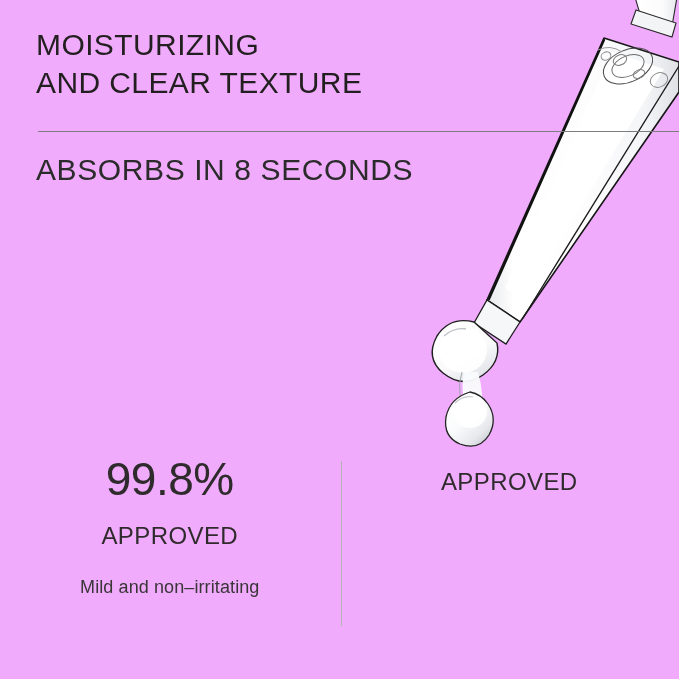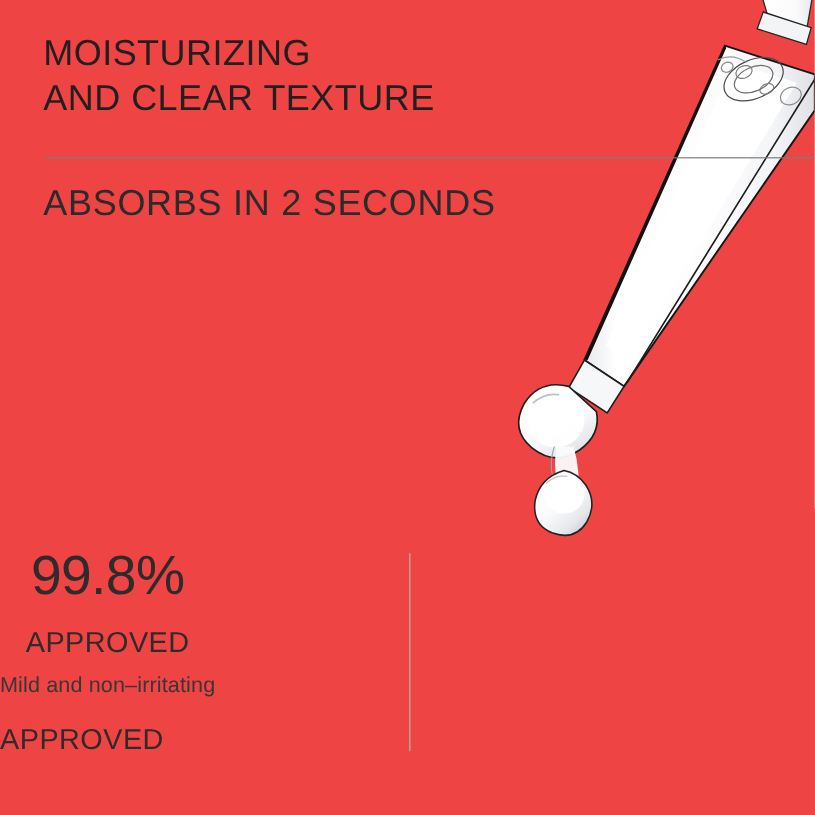--- a/index.html
+++ b/index.html
@@ -12,21 +12,21 @@
     height: 679px;
     background: #ffffff;
     font-family: "Liberation Sans", sans-serif;
     color: #231f20;
     overflow: hidden;
   }
   .panel {
     position: relative;
     width: 679px;
     height: 679px;
-    background: #ef4444;
+    background: #f0abfc;
     overflow: hidden;
   }
 
   
   .dropper-art {
     position: absolute;
     left: 0;
     top: 0;
     width: 679px;
     height: 679px;
@@ -68,21 +68,20 @@
 
   
   .stats {
     position: absolute;
     left: 0;
     top: 448px;
     width: 679px;
     height: 200px;
     display: flex;
     align-items: flex-start;
-    flex-direction: column;
   }
   .stat {
     flex: 1 1 50%;
     text-align: center;
     padding-top: 4px;
   }
   .stat-value {
     font-size: 46px;
     line-height: 54px;
     font-weight: 300;
@@ -96,21 +95,21 @@
     letter-spacing: 0.4px;
     color: #2f2b2c;
     margin-top: 10px;
   }
   .stat-caption {
     font-size: 18px;
     line-height: 23px;
     font-weight: 400;
     letter-spacing: 0.1px;
     color: #3a3637;
-    margin-top: 4px;
+    margin-top: 20px;
     white-space: pre-line;
   }
   .rule-v {
     position: absolute;
     left: 341px;
     top: 461px;
     width: 1px;
     height: 165px;
     background: #b4b4b4;
   }
@@ -204,21 +203,21 @@
       <ellipse cx="470" cy="412" rx="17" ry="16" fill="#ffffff" opacity="0.92"></ellipse>
       <path d="M455,403 q8,-8 18,-6" fill="none" stroke="#c6c9cf" stroke-width="1.2"></path>
     </g>
   </svg>
 
   <div class="headline">MOISTURIZING
 AND CLEAR TEXTURE</div>
 
   <div class="rule-h"></div>
 
-  <div class="subhead">ABSORBS IN 2 SECONDS</div>
+  <div class="subhead">ABSORBS IN 8 SECONDS</div>
 
   <div class="stats">
 
     <div class="stat">
       <div class="stat-value">99.8%</div>
       <div class="stat-label">APPROVED</div>
       <div class="stat-caption">Mild and non–irritating</div>
     </div>
 
     <div class="stat">

